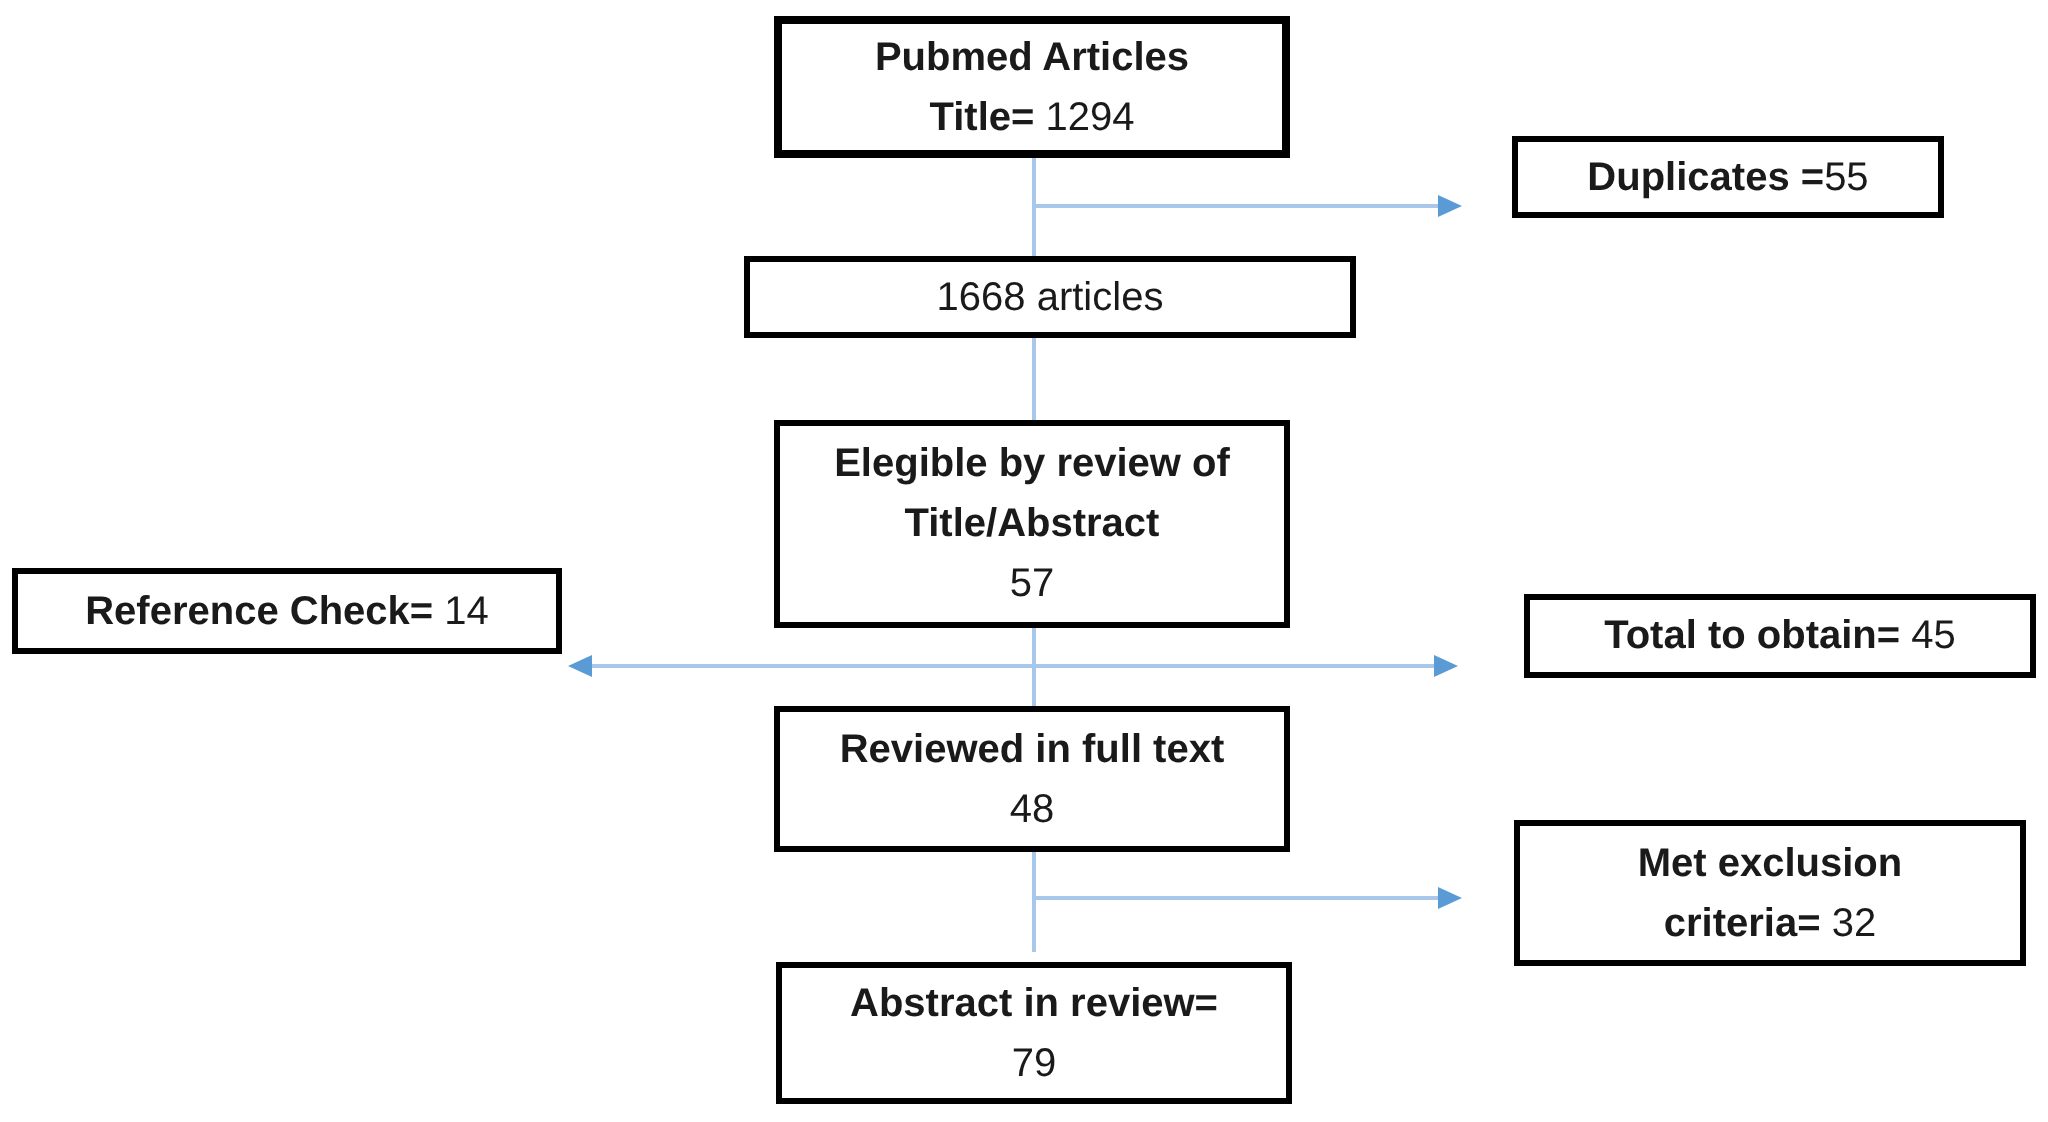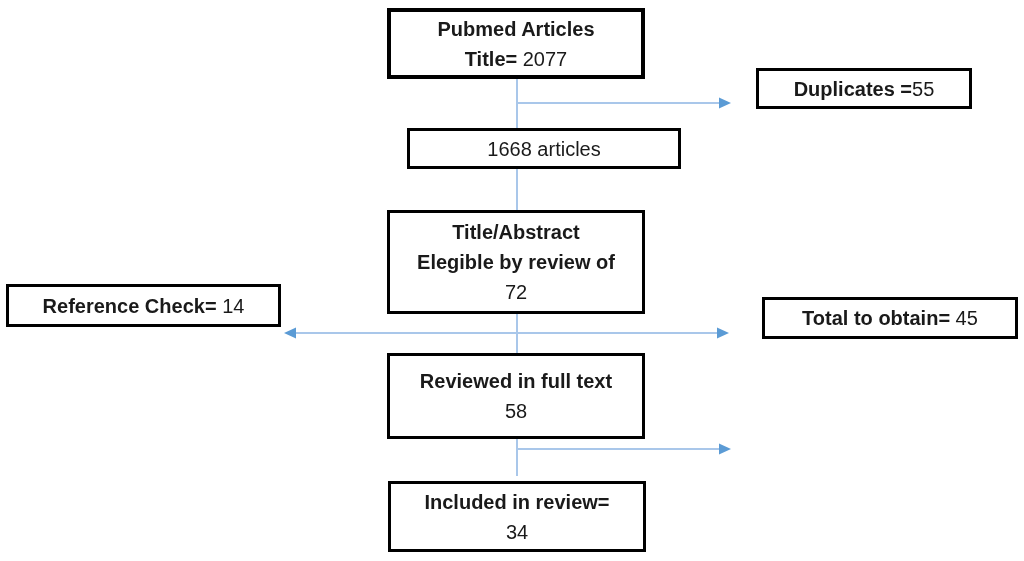--- a/index.html
+++ b/index.html
@@ -63,49 +63,53 @@
     <polygon points="717,327.5 717,338.5 729,333" fill="#5b9bd5"></polygon>
 
     <line x1="517" y1="426" x2="517" y2="476" stroke="#a9c7ea"></line>
 
     <line x1="517" y1="449" x2="719" y2="449" stroke="#a9c7ea"></line>
     <polygon points="719,443.5 719,454.5 731,449" fill="#5b9bd5"></polygon>
   </svg>
 
   <div class="box" style="left:387px;top:8px;width:258px;height:71px;border-width:4px">
     <div class="b">Pubmed Articles</div>
-    <div><span class="b">Title=</span><span> 2077</span></div>
+    <div><span class="b">Title=</span><span> 1294</span></div>
   </div>
 
   <div class="box" style="left:756px;top:68px;width:216px;height:41px">
     <div><span class="b">Duplicates =</span><span>55</span></div>
   </div>
 
-  <div class="box" style="left:407px;top:128px;width:274px;height:41px">
+  <div class="box" style="left:372px;top:128px;width:306px;height:41px">
     <div>1668 articles</div>
   </div>
 
   <div class="box" style="left:387px;top:210px;width:258px;height:104px">
+    <div class="b">Elegible by review of</div>
     <div class="b">Title/Abstract</div>
-    <div class="b">Elegible by review of</div>
-    <div>72</div>
+    <div>57</div>
   </div>
 
   <div class="box" style="left:6px;top:284px;width:275px;height:43px">
     <div><span class="b">Reference Check=</span><span> 14</span></div>
   </div>
 
   <div class="box" style="left:762px;top:297px;width:256px;height:42px">
     <div><span class="b">Total to obtain=</span><span> 45</span></div>
   </div>
 
-  <div class="box" style="left:387px;top:353px;width:258px;height:86px">
+  <div class="box" style="left:387px;top:353px;width:258px;height:73px">
     <div class="b">Reviewed in full text</div>
-    <div>58</div>
+    <div>48</div>
   </div>
 
+  <div class="box" style="left:757px;top:410px;width:256px;height:73px">
+    <div class="b">Met exclusion</div>
+    <div><span class="b">criteria=</span><span> 32</span></div>
+  </div>
 
   <div class="box" style="left:388px;top:481px;width:258px;height:71px">
-    <div class="b">Included in review=</div>
-    <div>34</div>
+    <div class="b">Abstract in review=</div>
+    <div>79</div>
   </div>
 
 </div>
 
 </body></html>

